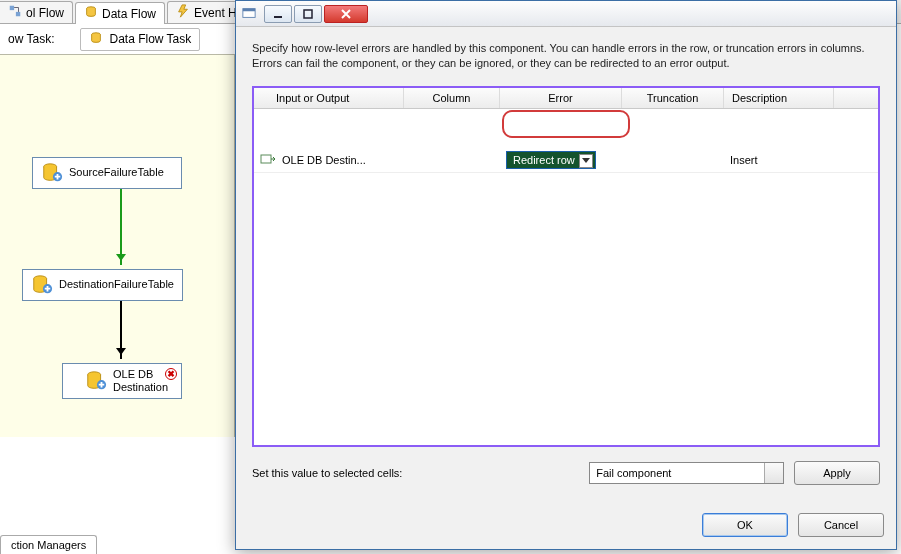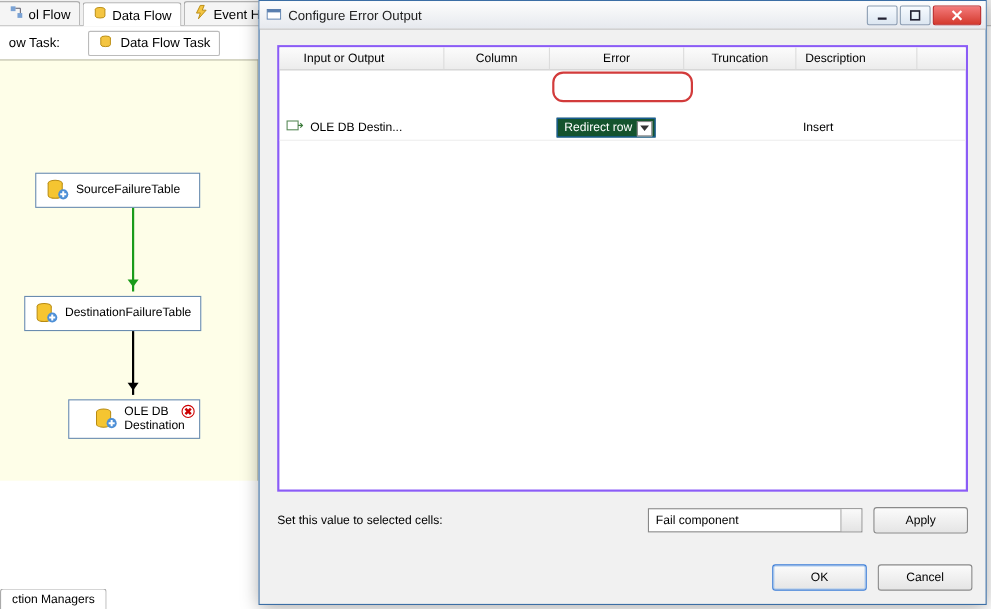--- a/index.html
+++ b/index.html
@@ -344,39 +344,39 @@
 </div>
 
 <div class="dialog">
   <div class="titlebar">
     <span class="ico tiny-ico">
       <svg viewBox="0 0 16 16">
           <rect x="1" y="3" width="14" height="10" fill="#fff" stroke="#5a7faf"></rect>
           <rect x="1" y="3" width="14" height="3" fill="#5a7faf"></rect>
         </svg>
     </span>
-    <span class="title-txt">Configure Error Output</span>
     <div class="win-btn">
         <svg width="10" height="10">
           <line x1="1" y1="8" x2="9" y2="8" stroke="#223" stroke-width="2"></line>
         </svg>
       </div>
     <div class="win-btn">
         <svg width="10" height="10">
           <rect x="1" y="1" width="8" height="8" fill="none" stroke="#223" stroke-width="1.5"></rect>
         </svg>
       </div>
     <div class="win-btn close">
         <svg width="12" height="12">
           <path d="M2 2 L10 10 M10 2 L2 10" stroke="#fff" stroke-width="2"></path>
         </svg>
       </div>
   </div>
 
   <div class="dlg-body">
+    <div class="desc">Specify how row-level errors are handled by this component. You can handle errors in the row, or truncation errors in columns. Errors can fail the component, or they can be ignored, or they can be redirected to an error output.</div>
 
     <div class="grid-wrap" style="position:relative;">
       <div class="grid-head">
         <div class="gh c1">Input or Output</div>
         <div class="gh c2">Column</div>
         <div class="gh c3">Error</div>
         <div class="gh c4">Truncation</div>
         <div class="gh c5">Description</div>
       </div>
       <div class="grid-row">

